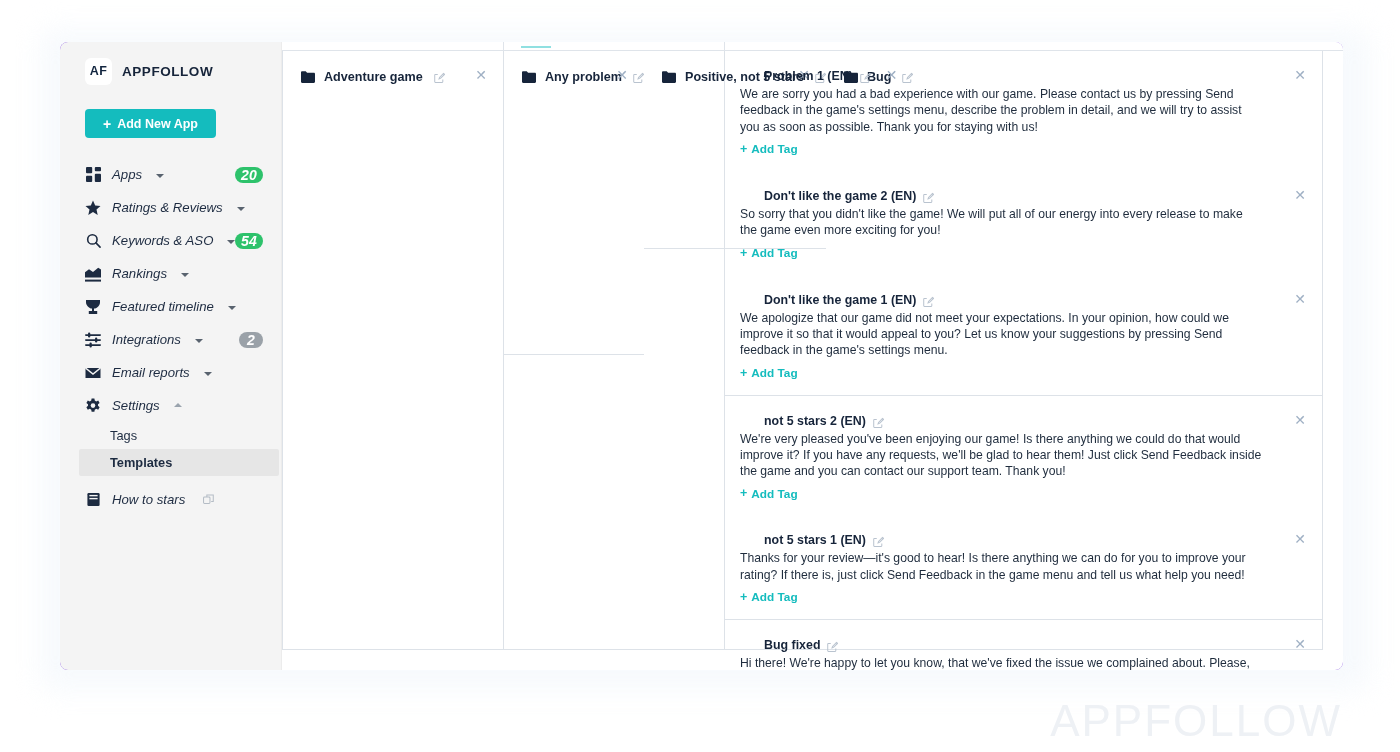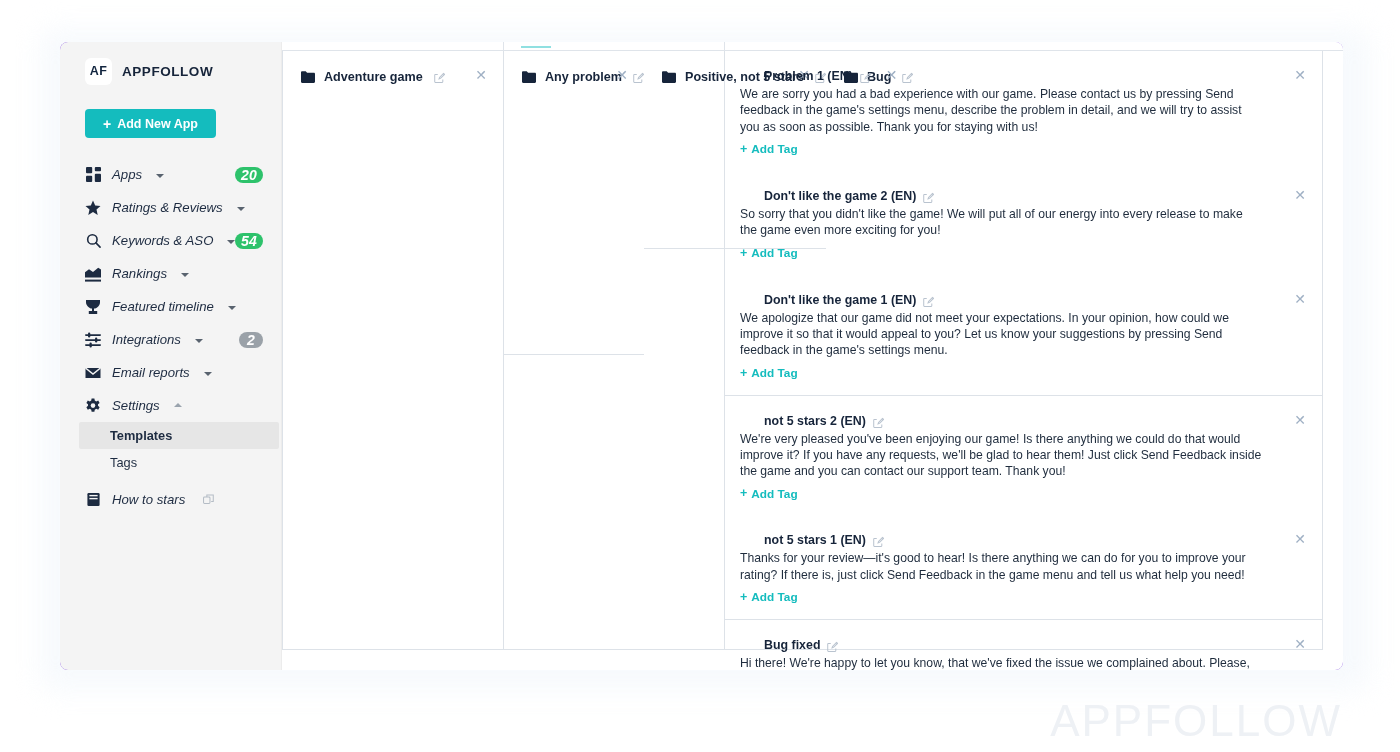--- a/index.html
+++ b/index.html
@@ -424,25 +424,25 @@
         <span class="ico">
           <svg width="16" height="16" viewBox="0 0 16 16" fill="currentColor">
             <path d="M6.6.4h2.8l.35 2.1 1.5.9 1.95-.85 1.4 2.4-1.6 1.4v1.5l1.6 1.4-1.4 2.4-1.95-.85-1.5.9-.35 2.1H6.6l-.35-2.1-1.5-.9-1.95.85-1.4-2.4 1.6-1.4v-1.5L1.4 4.95l1.4-2.4 1.95.85 1.5-.9z"></path>
             <circle cx="8" cy="7.6" r="2.3" fill="#f4f4f4"></circle>
           </svg>
         </span>
         <span class="nav-label">Settings</span>
         <span class="caret up"></span>
       </div>
 
+      <div class="sub-item">
+        <span>Tags</span>
+      </div>
       <div class="sub-item active">
         <span>Templates</span>
-      </div>
-      <div class="sub-item">
-        <span>Tags</span>
       </div>
 
       <div class="nav-item howto">
         <span class="ico">
           <svg width="15" height="15" viewBox="0 0 16 16" fill="currentColor">
             <rect x="1.5" y="1" width="13" height="14" rx="1.3"></rect>
             <rect x="3.6" y="3.1" width="8.8" height="1.5" fill="#f4f4f4"></rect>
             <rect x="3.6" y="6.3" width="8.8" height="1.5" fill="#f4f4f4"></rect>
           </svg>
         </span>

